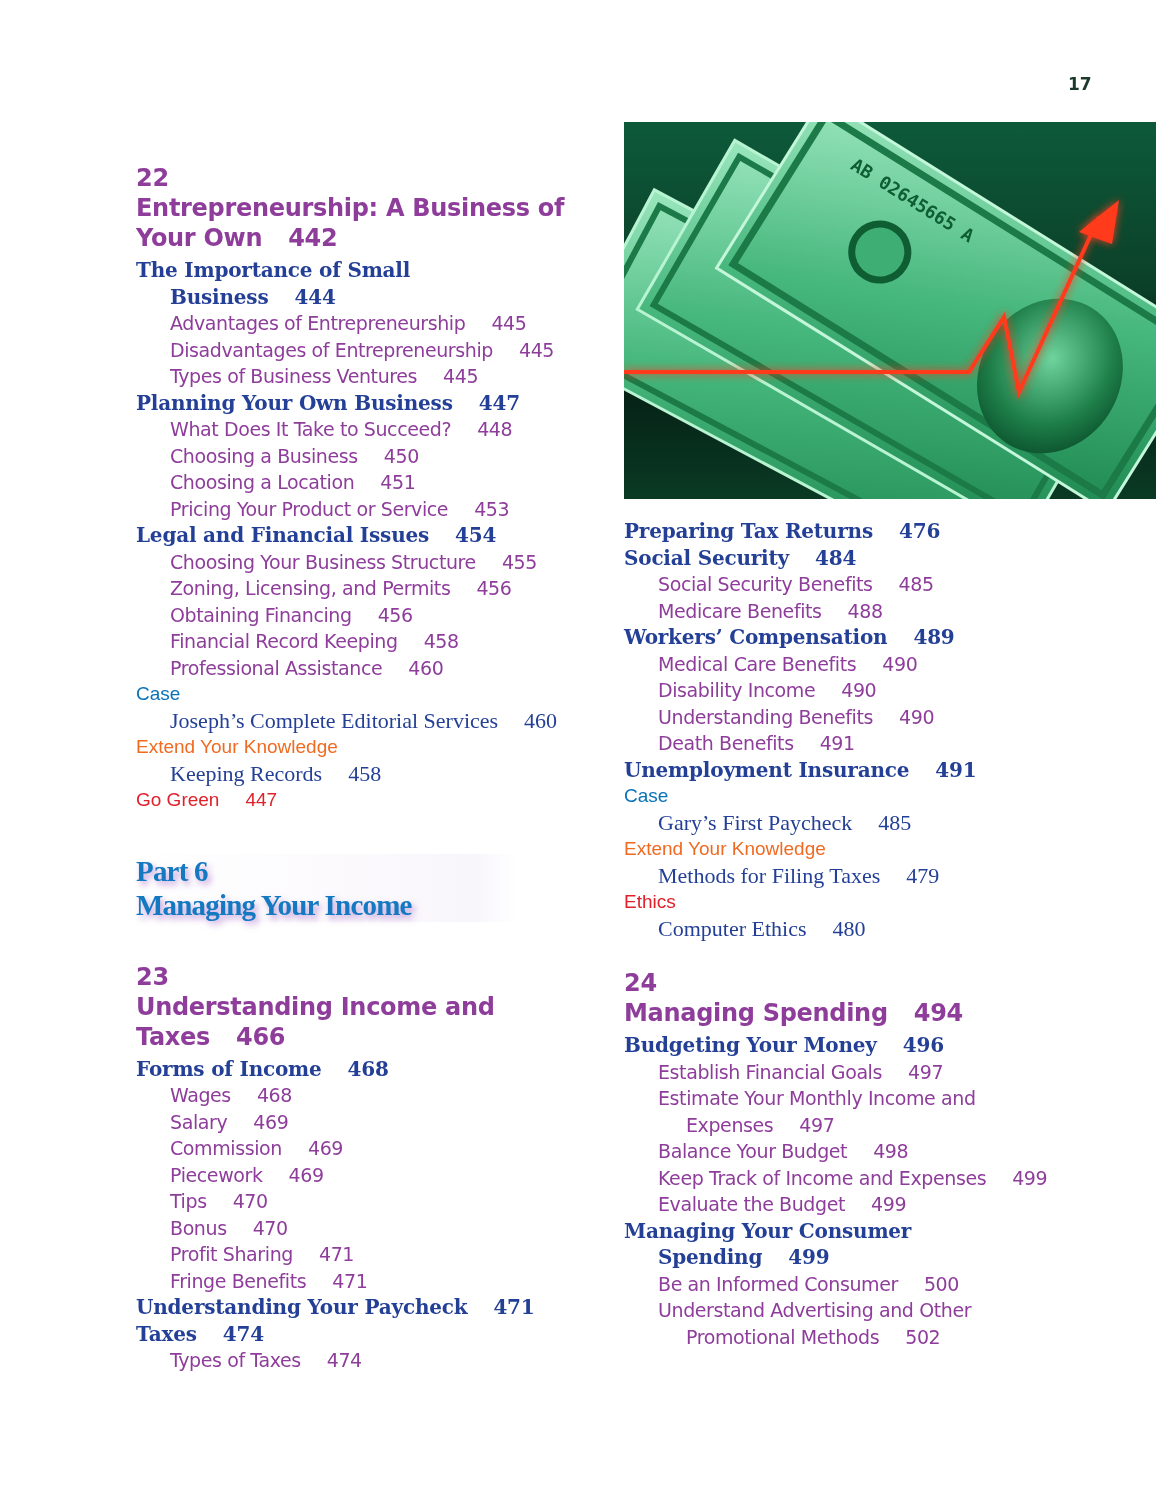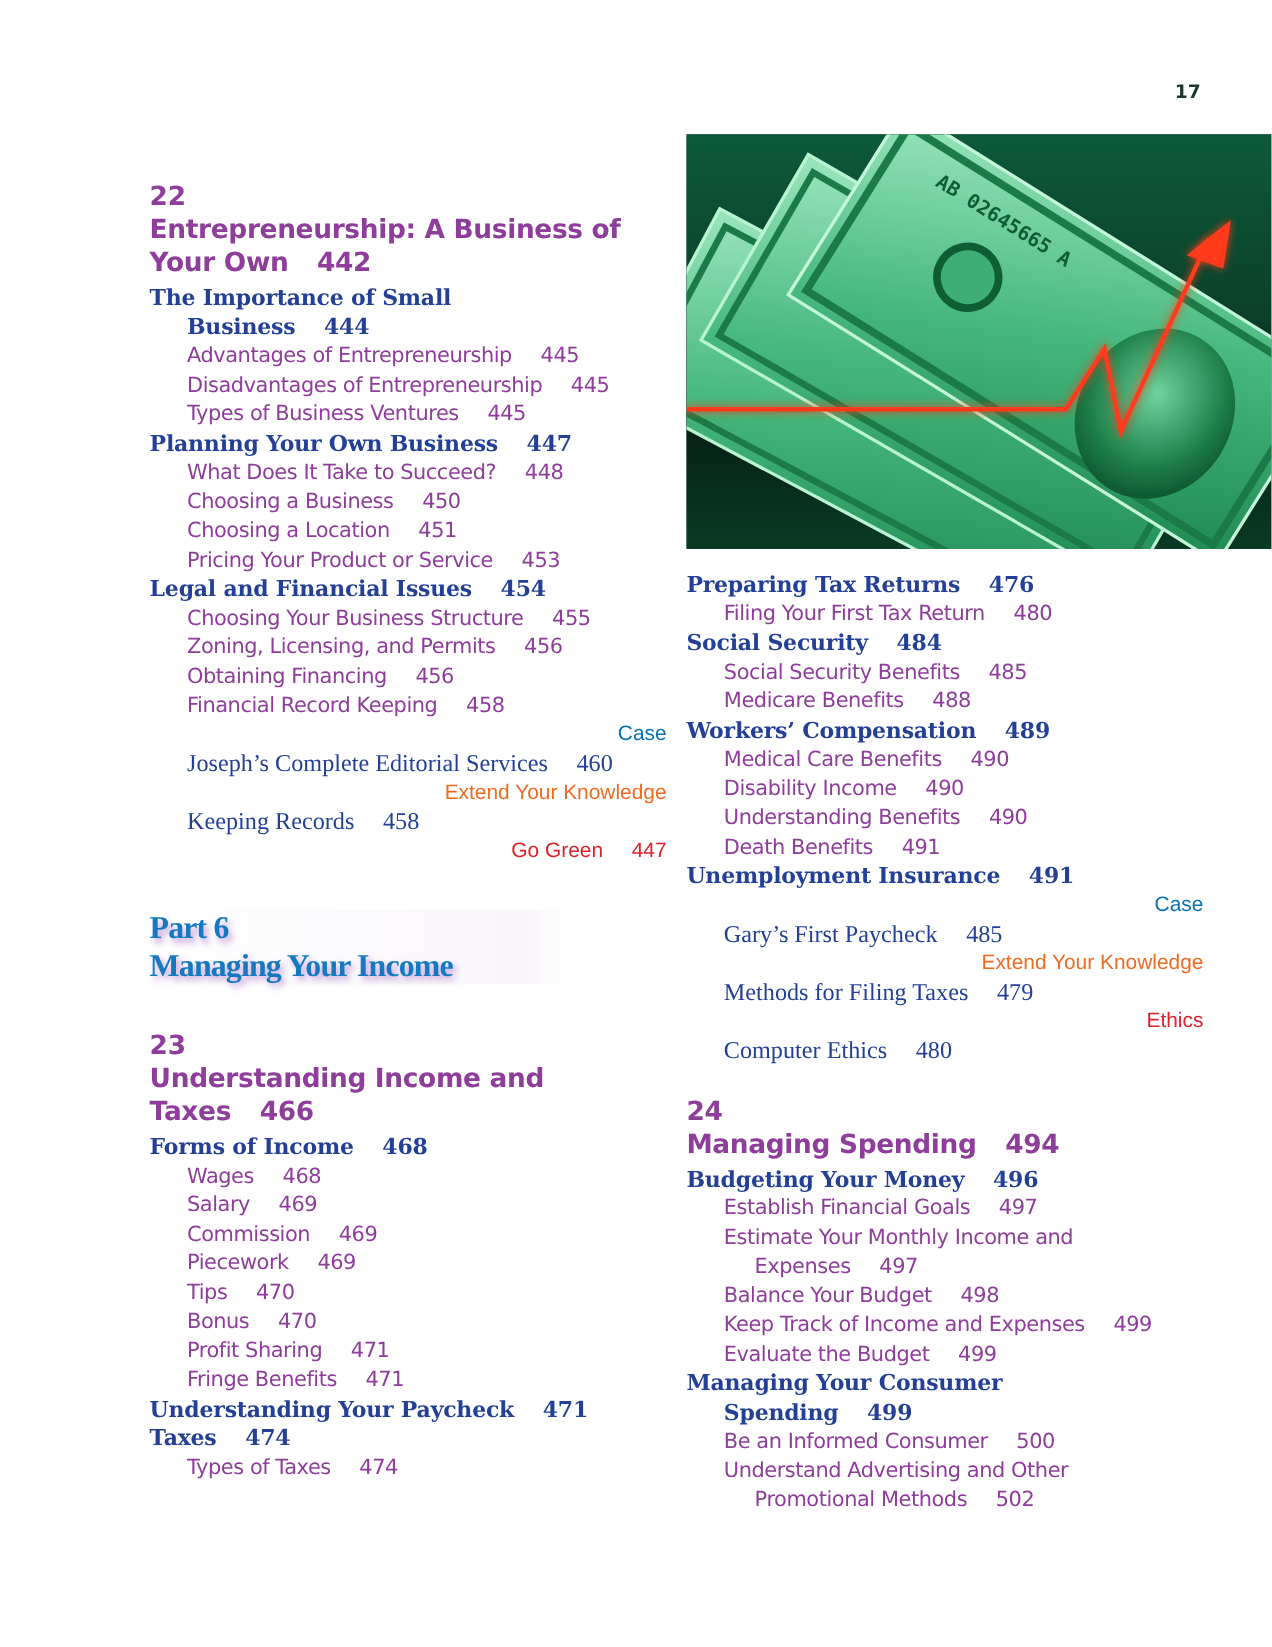--- a/index.html
+++ b/index.html
@@ -24,21 +24,21 @@
       font-family: "DejaVu Serif", serif; font-weight: bold; color: #233f96;
       font-size: 20px; line-height: 26.5px; letter-spacing: -0.2px;
     }
     .sec .cont { display: block; padding-left: 34px; }
     .sub {
       font-family: "DejaVu Sans", sans-serif; color: #8e3d9b;
       font-size: 19px; line-height: 26.5px; padding-left: 34px; letter-spacing: -0.4px;
     }
     .sub .cont { display: block; padding-left: 28px; }
     .feat-label {
-      font-family: "Liberation Sans", sans-serif; font-size: 19px; line-height: 26.5px; text-align: right;
+      font-family: "Liberation Sans", sans-serif; font-size: 19px; line-height: 26.5px;
     }
     .feat-case { color: #0a73b6; }
     .feat-extend { color: #f06a22; }
     .feat-green, .feat-ethics { color: #e0212b; }
     .feat-item {
       font-family: "Liberation Serif", serif; color: #233f96;
       font-size: 22px; line-height: 26.5px; padding-left: 34px;
     }
 
     .part {
@@ -83,20 +83,21 @@
     <div class="sub"><span>What Does It Take to Succeed?</span><span class="pg">448</span></div>
     <div class="sub"><span>Choosing a Business</span><span class="pg">450</span></div>
     <div class="sub"><span>Choosing a Location</span><span class="pg">451</span></div>
     <div class="sub"><span>Pricing Your Product or Service</span><span class="pg">453</span></div>
 
     <div class="sec"><span>Legal and Financial Issues</span><span class="pg">454</span></div>
     <div class="sub"><span>Choosing Your Business Structure</span><span class="pg">455</span></div>
     <div class="sub"><span>Zoning, Licensing, and Permits</span><span class="pg">456</span></div>
     <div class="sub"><span>Obtaining Financing</span><span class="pg">456</span></div>
     <div class="sub"><span>Financial Record Keeping</span><span class="pg">458</span></div>
+    <div class="sub"><span>Professional Assistance</span><span class="pg">460</span></div>
 
     <div class="feat-label feat-case">Case</div>
     <div class="feat-item"><span>Joseph’s Complete Editorial Services</span><span class="pg">460</span></div>
     <div class="feat-label feat-extend">Extend Your Knowledge</div>
     <div class="feat-item"><span>Keeping Records</span><span class="pg">458</span></div>
     <div class="feat-label feat-green"><span>Go Green</span><span class="pg">447</span></div>
   </div>
 
   <div class="part">
     <div>Part 6</div>
@@ -170,21 +171,20 @@
       <circle cx="230" cy="180" r="28" fill="#3fae74" stroke="#0e5d33" stroke-width="7"></circle>
       <ellipse cx="440" cy="195" rx="70" ry="80" fill="url(#face)"></ellipse>
     </g>
     <polyline points="0,250 345,250 380,195 395,270 475,95" fill="none" stroke="#ff3b1f" stroke-width="4" filter="url(#glow)"></polyline>
     <polygon points="495,78 455,110 488,122" fill="#ff3b1f" filter="url(#glow)"></polygon>
   </svg>
 </div>
 
 <div class="col col-right">
   <div class="sec"><span>Preparing Tax Returns</span><span class="pg">476</span></div>
-  <div class="sub"><span>Filing Your First Tax Return</span><span class="pg">480</span></div>
 
   <div class="sec"><span>Social Security</span><span class="pg">484</span></div>
   <div class="sub"><span>Social Security Benefits</span><span class="pg">485</span></div>
   <div class="sub"><span>Medicare Benefits</span><span class="pg">488</span></div>
 
   <div class="sec"><span>Workers’ Compensation</span><span class="pg">489</span></div>
   <div class="sub"><span>Medical Care Benefits</span><span class="pg">490</span></div>
   <div class="sub"><span>Disability Income</span><span class="pg">490</span></div>
   <div class="sub"><span>Understanding Benefits</span><span class="pg">490</span></div>
   <div class="sub"><span>Death Benefits</span><span class="pg">491</span></div>

